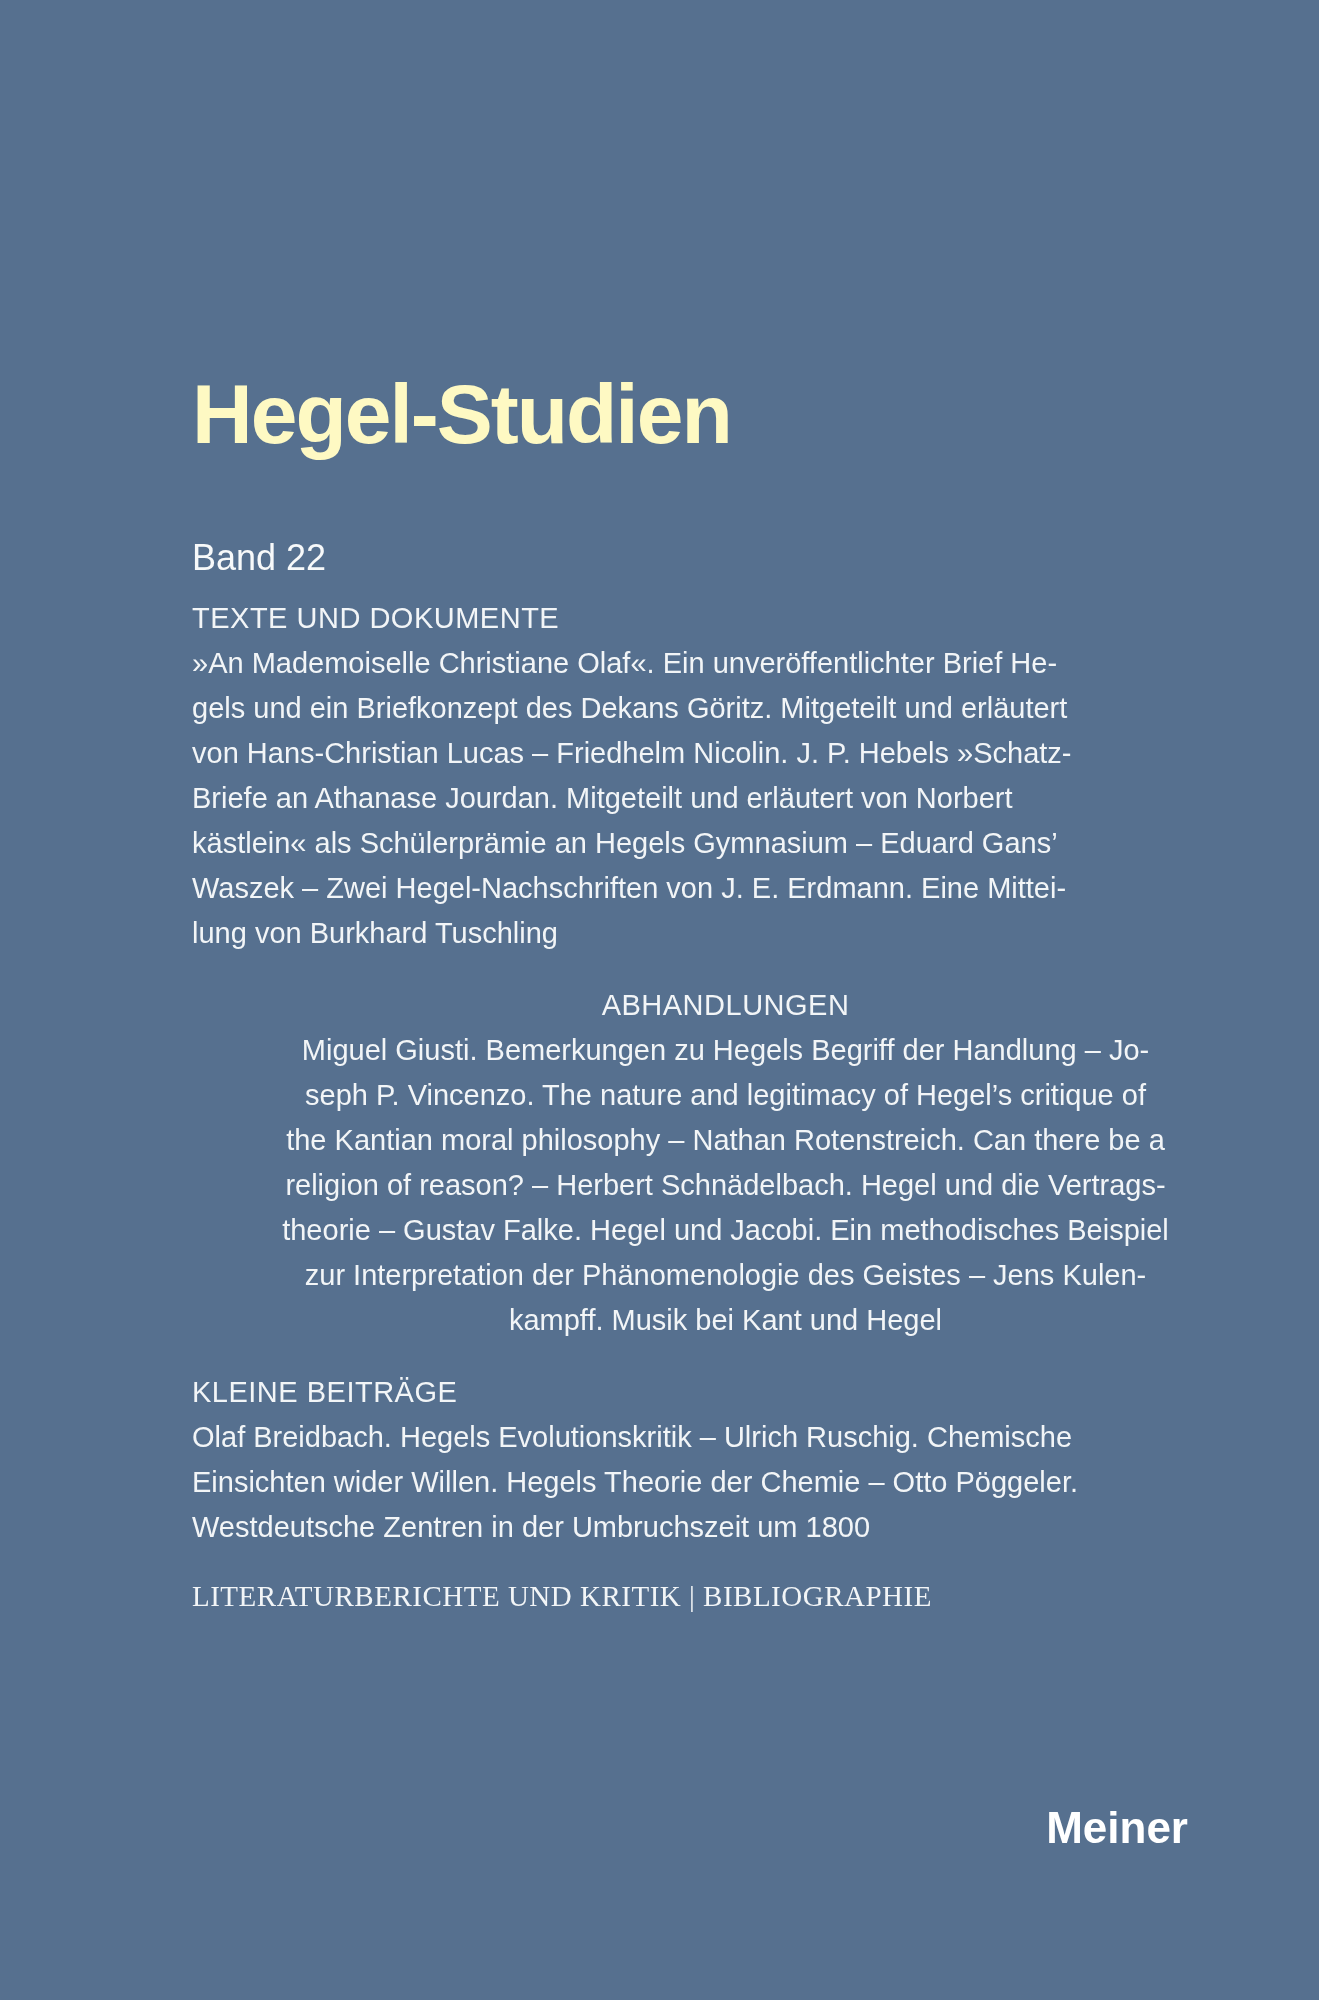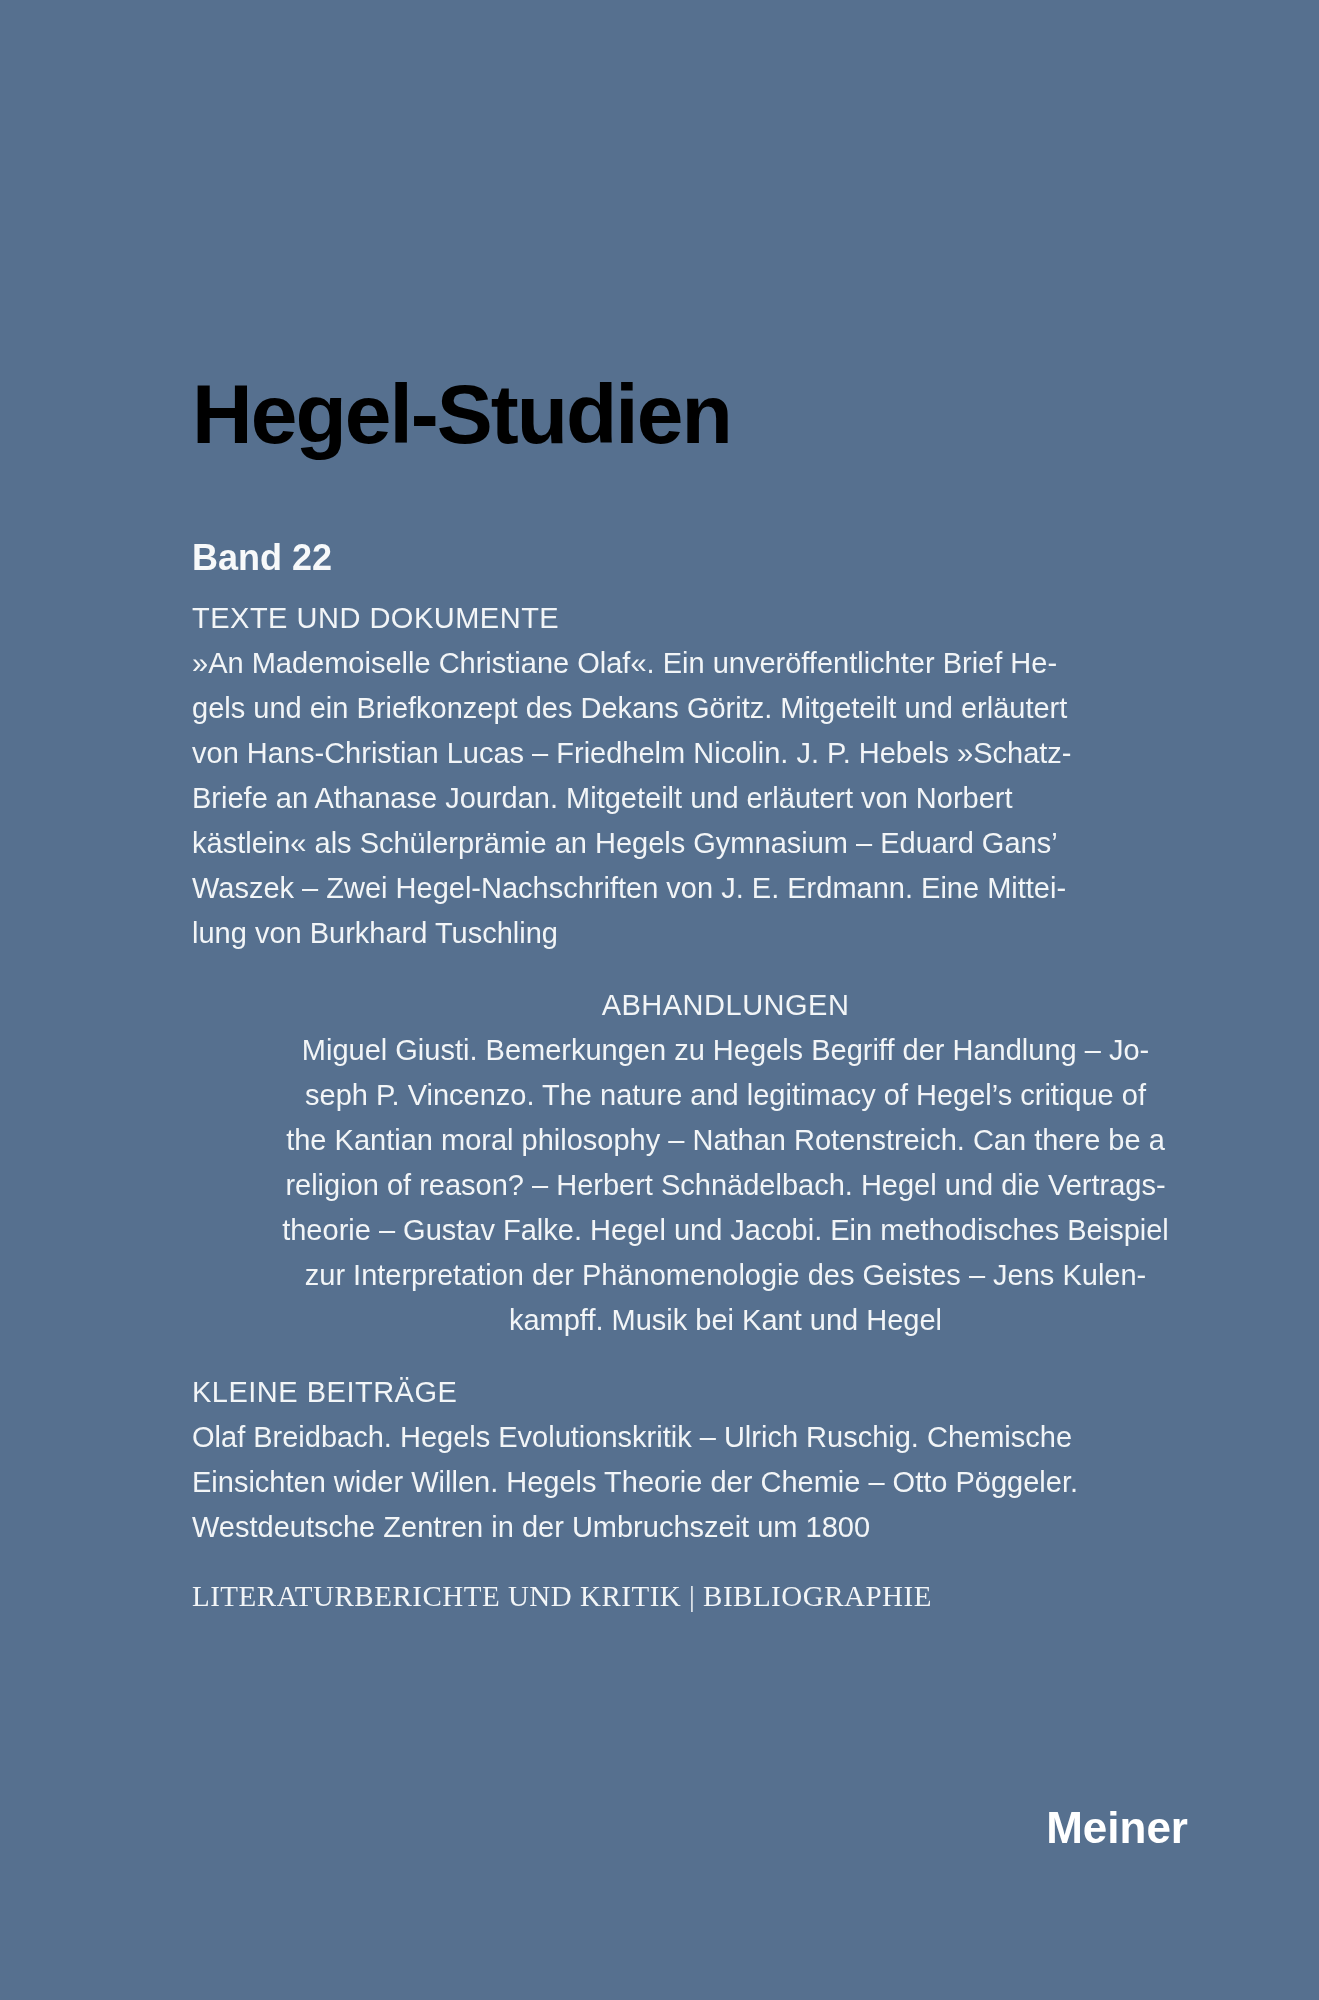--- a/index.html
+++ b/index.html
@@ -20,30 +20,30 @@
     inset: 0;
   }
   .title {
     position: absolute;
     left: 192px;
     top: 372px;
     font-size: 84px;
     line-height: 84px;
     font-weight: 700;
     letter-spacing: -2px;
-    color: #000000;
+    color: #fef9c3;
     white-space: nowrap;
   }
   .band {
     position: absolute;
     left: 192px;
     top: 535px;
     font-size: 36px;
     line-height: 45px;
-    font-weight: 700;
+    font-weight: 400;
     color: #F7F9FA;
     white-space: nowrap;
   }
   .section {
     position: absolute;
     left: 192px;
     right: 60px;
     font-size: 29px;
     line-height: 45px;
     font-weight: 400;

